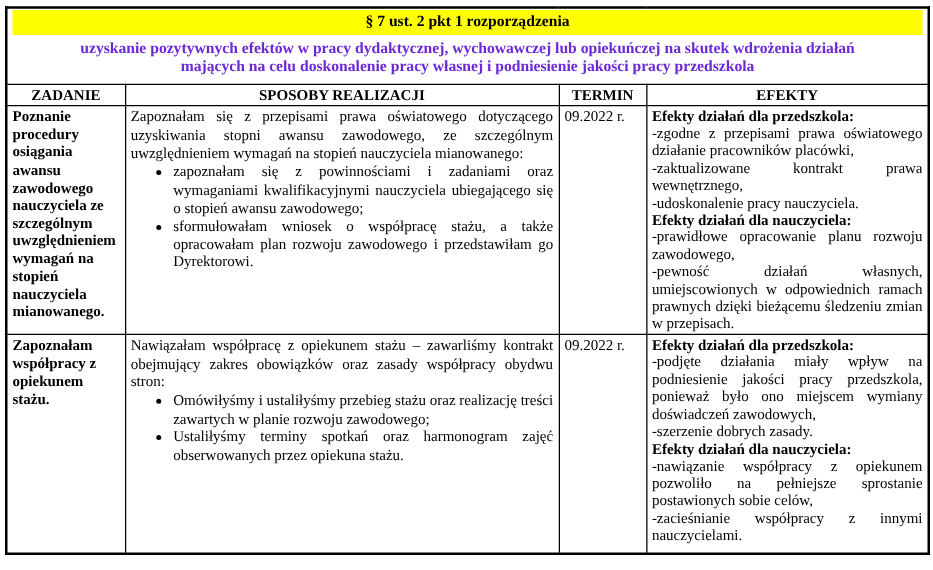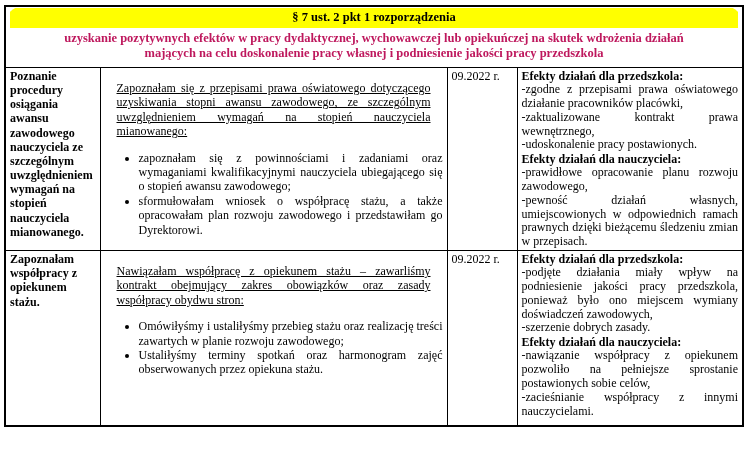--- a/index.html
+++ b/index.html
@@ -26,21 +26,20 @@
     vertical-align: top;
     padding: 1px 4px;
     font-size: 12px;
     line-height: 1.18;
     overflow: hidden;
   }
   .title-cell {
     text-align: center;
     padding: 2px 2px 4px 2px;
     height: 58px;
-    border-radius: 16px;
   }
   .doc-title {
     display: block;
     font-weight: bold;
     font-size: 12.5px;
     background: #ffff00;
     padding: 2px 0 3px 0;
     margin-bottom: 3px;
   }
   .doc-subtitle {
@@ -63,23 +62,22 @@
     font-weight: bold;
     padding: 2px 3px;
     text-align: left;
     margin-left: 19px;
   }
   td.sposoby-cell {
     text-align: justify;
     padding: 2px 5px;
   }
   td.sposoby-cell p {
-    margin: 12px;
+    margin: 0;
     line-height: 1.2;
-    text-decoration: underline;
   }
   td.sposoby-cell ul {
     margin: 1px 0 0 0;
     padding-left: 34px;
     list-style-type: disc;
   }
   td.sposoby-cell li {
     text-align: justify;
     line-height: 1.2;
   }
@@ -111,39 +109,45 @@
   <colgroup>
     <col style="width:95px">
     <col style="width:347px">
     <col style="width:70px">
     <col style="width:226px">
   </colgroup>
   <tbody>
     <tr>
       <td class="title-cell" colspan="4">
         <span class="doc-title" style="background: rgb(255, 255, 0);">§ 7 ust. 2 pkt 1 rozporządzenia</span>
-        <span class="doc-subtitle" style="color: #be185d;">uzyskanie pozytywnych efektów w pracy dydaktycznej, wychowawczej lub opiekuńczej na skutek wdrożenia działań mających na celu doskonalenie pracy własnej i podniesienie jakości pracy przedszkola</span>
+        <span class="doc-subtitle" style="color: #6d28d9;">uzyskanie pozytywnych efektów w pracy dydaktycznej, wychowawczej lub opiekuńczej na skutek wdrożenia działań mających na celu doskonalenie pracy własnej i podniesienie jakości pracy przedszkola</span>
       </td>
+    </tr>
+    <tr class="col-head">
+      <th>ZADANIE</th>
+      <th>SPOSOBY REALIZACJI</th>
+      <th>TERMIN</th>
+      <th>EFEKTY</th>
     </tr>
 
     <tr class="data-row-1">
       <td class="zadanie-cell">Poznanie procedury osiągania awansu zawodowego nauczyciela ze szczególnym uwzględnieniem wymagań na stopień nauczyciela mianowanego.</td>
       <td class="sposoby-cell">
         <p>Zapoznałam się z przepisami prawa oświatowego dotyczącego uzyskiwania stopni awansu zawodowego, ze szczególnym uwzględnieniem wymagań na stopień nauczyciela mianowanego:</p>
         <ul>
           <li>zapoznałam się z powinnościami i zadaniami oraz wymaganiami kwalifikacyjnymi nauczyciela ubiegającego się o stopień awansu zawodowego;</li>
           <li>sformułowałam wniosek o współpracę stażu, a także opracowałam plan rozwoju zawodowego i przedstawiłam go Dyrektorowi.</li>
         </ul>
       </td>
       <td class="termin-cell">09.2022 r.</td>
       <td class="efekty-cell">
         <p class="efekty-heading">Efekty działań dla przedszkola:</p>
         <p class="efekty-item">-zgodne z przepisami prawa oświatowego działanie pracowników placówki,</p>
         <p class="efekty-item">-zaktualizowane kontrakt prawa wewnętrznego,</p>
-        <p class="efekty-item">-udoskonalenie pracy postawionych.</p>
+        <p class="efekty-item">-udoskonalenie pracy nauczyciela.</p>
         <p class="efekty-heading">Efekty działań dla nauczyciela:</p>
         <p class="efekty-item">-prawidłowe opracowanie planu rozwoju zawodowego,</p>
         <p class="efekty-item">-pewność działań własnych, umiejscowionych w odpowiednich ramach prawnych dzięki bieżącemu śledzeniu zmian w przepisach.</p>
       </td>
     </tr>
 
     <tr class="data-row-2">
       <td class="zadanie-cell">Zapoznałam współpracy z opiekunem stażu.</td>
       <td class="sposoby-cell">
         <p>Nawiązałam współpracę z opiekunem stażu – zawarliśmy kontrakt obejmujący zakres obowiązków oraz zasady współpracy obydwu stron:</p>

